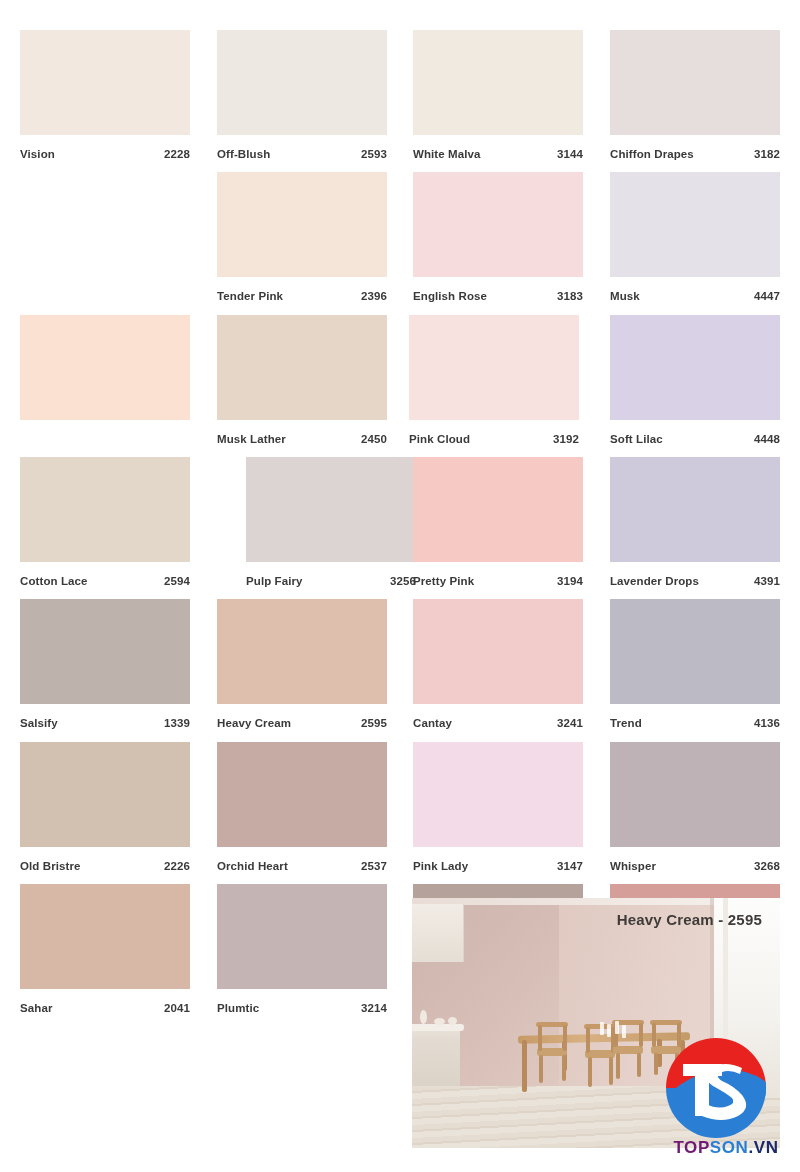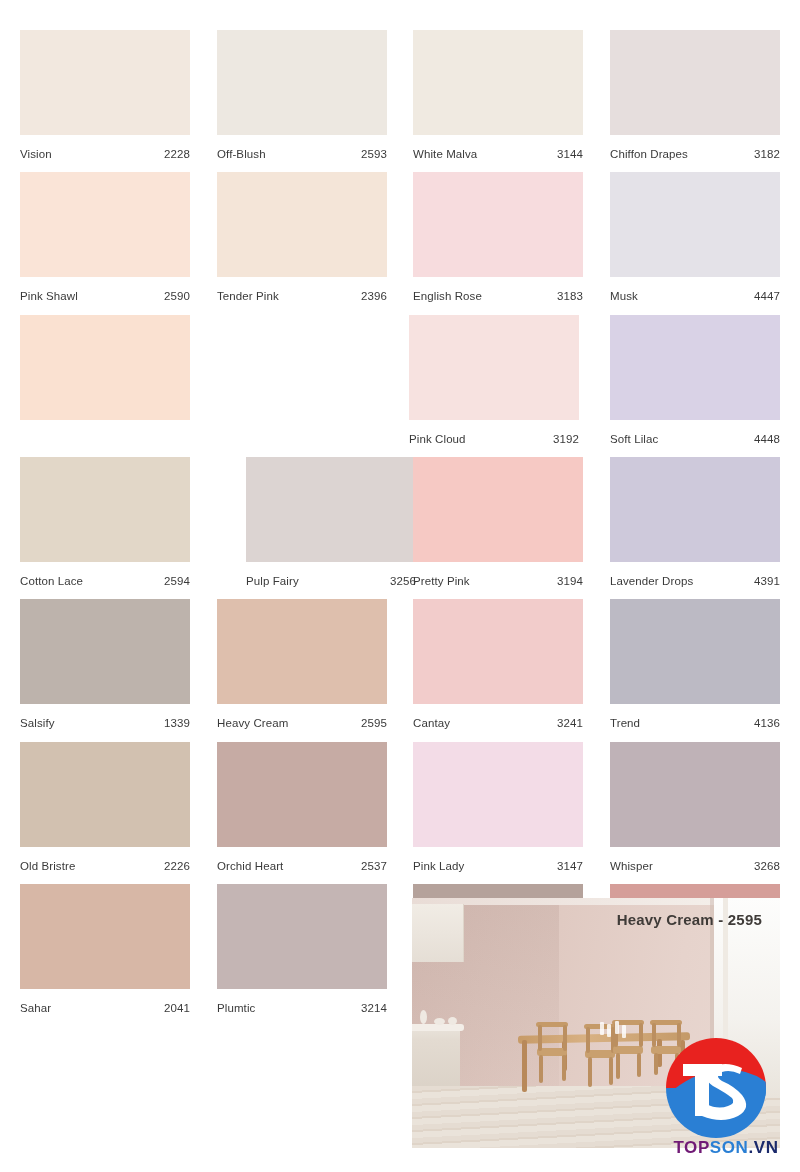--- a/index.html
+++ b/index.html
@@ -21,20 +21,21 @@
     position: absolute;
     left: 0;
     top: 0;
     width: 800px;
     height: 1172px;
   }
 
   .swatch-cell {
     position: absolute;
     width: 194px;
+    font-weight: bold;
   }
   .swatch-chip {
     width: 170px;
     height: 105px;
     display: block;
   }
   .swatch-meta {
     width: 170px;
     height: 38px;
     display: flex;
@@ -272,27 +273,20 @@
         <span class="swatch-code">3144</span>
       </div>
     </div>
     <div class="swatch-cell" style="left: 610px; top: 30px;">
       <div class="swatch-chip" title="Chiffon Drapes" style="background: rgb(230, 222, 221);"></div>
       <div class="swatch-meta">
         <span class="swatch-name">Chiffon Drapes</span>
         <span class="swatch-code">3182</span>
       </div>
     </div>
-    <div class="swatch-cell" style="left: 20px; top: 172px;">
-      <div class="swatch-chip" title="Pink Shawl" style="background: rgb(250, 228, 215);"></div>
-      <div class="swatch-meta">
-        <span class="swatch-name">Pink Shawl</span>
-        <span class="swatch-code">2590</span>
-      </div>
-    </div>
     <div class="swatch-cell" style="left: 217px; top: 172px;">
       <div class="swatch-chip" title="Tender Pink" style="background: rgb(244, 229, 216);"></div>
       <div class="swatch-meta">
         <span class="swatch-name">Tender Pink</span>
         <span class="swatch-code">2396</span>
       </div>
     </div>
     <div class="swatch-cell" style="left: 413px; top: 172px; text-align: right;">
       <div class="swatch-chip" title="English Rose" style="background: rgb(247, 220, 222);"></div>
       <div class="swatch-meta">
@@ -302,20 +296,27 @@
     </div>
     <div class="swatch-cell" style="left: 610px; top: 172px;">
       <div class="swatch-chip" title="Musk" style="background: rgb(228, 226, 232);"></div>
       <div class="swatch-meta">
         <span class="swatch-name">Musk</span>
         <span class="swatch-code">4447</span>
       </div>
     </div>
     <div class="swatch-cell" style="left: 20px; top: 315px;">
       <div class="swatch-chip" title="Cotton Candy" style="background: rgb(250, 225, 209);"></div>
+    </div>
+    <div class="swatch-cell" style="left: 217px; top: 315px;">
+      <div class="swatch-chip" title="Musk Lather" style="background: rgb(230, 214, 200);"></div>
+      <div class="swatch-meta">
+        <span class="swatch-name">Musk Lather</span>
+        <span class="swatch-code">2450</span>
+      </div>
     </div>
     <div class="swatch-cell" style="left: 409px; top: 315px;">
       <div class="swatch-chip" title="Pink Cloud" style="background: rgb(247, 226, 224);"></div>
       <div class="swatch-meta">
         <span class="swatch-name">Pink Cloud</span>
         <span class="swatch-code">3192</span>
       </div>
     </div>
     <div class="swatch-cell" style="left: 610px; top: 315px;">
       <div class="swatch-chip" title="Soft Lilac" style="background: rgb(217, 210, 230);"></div>

